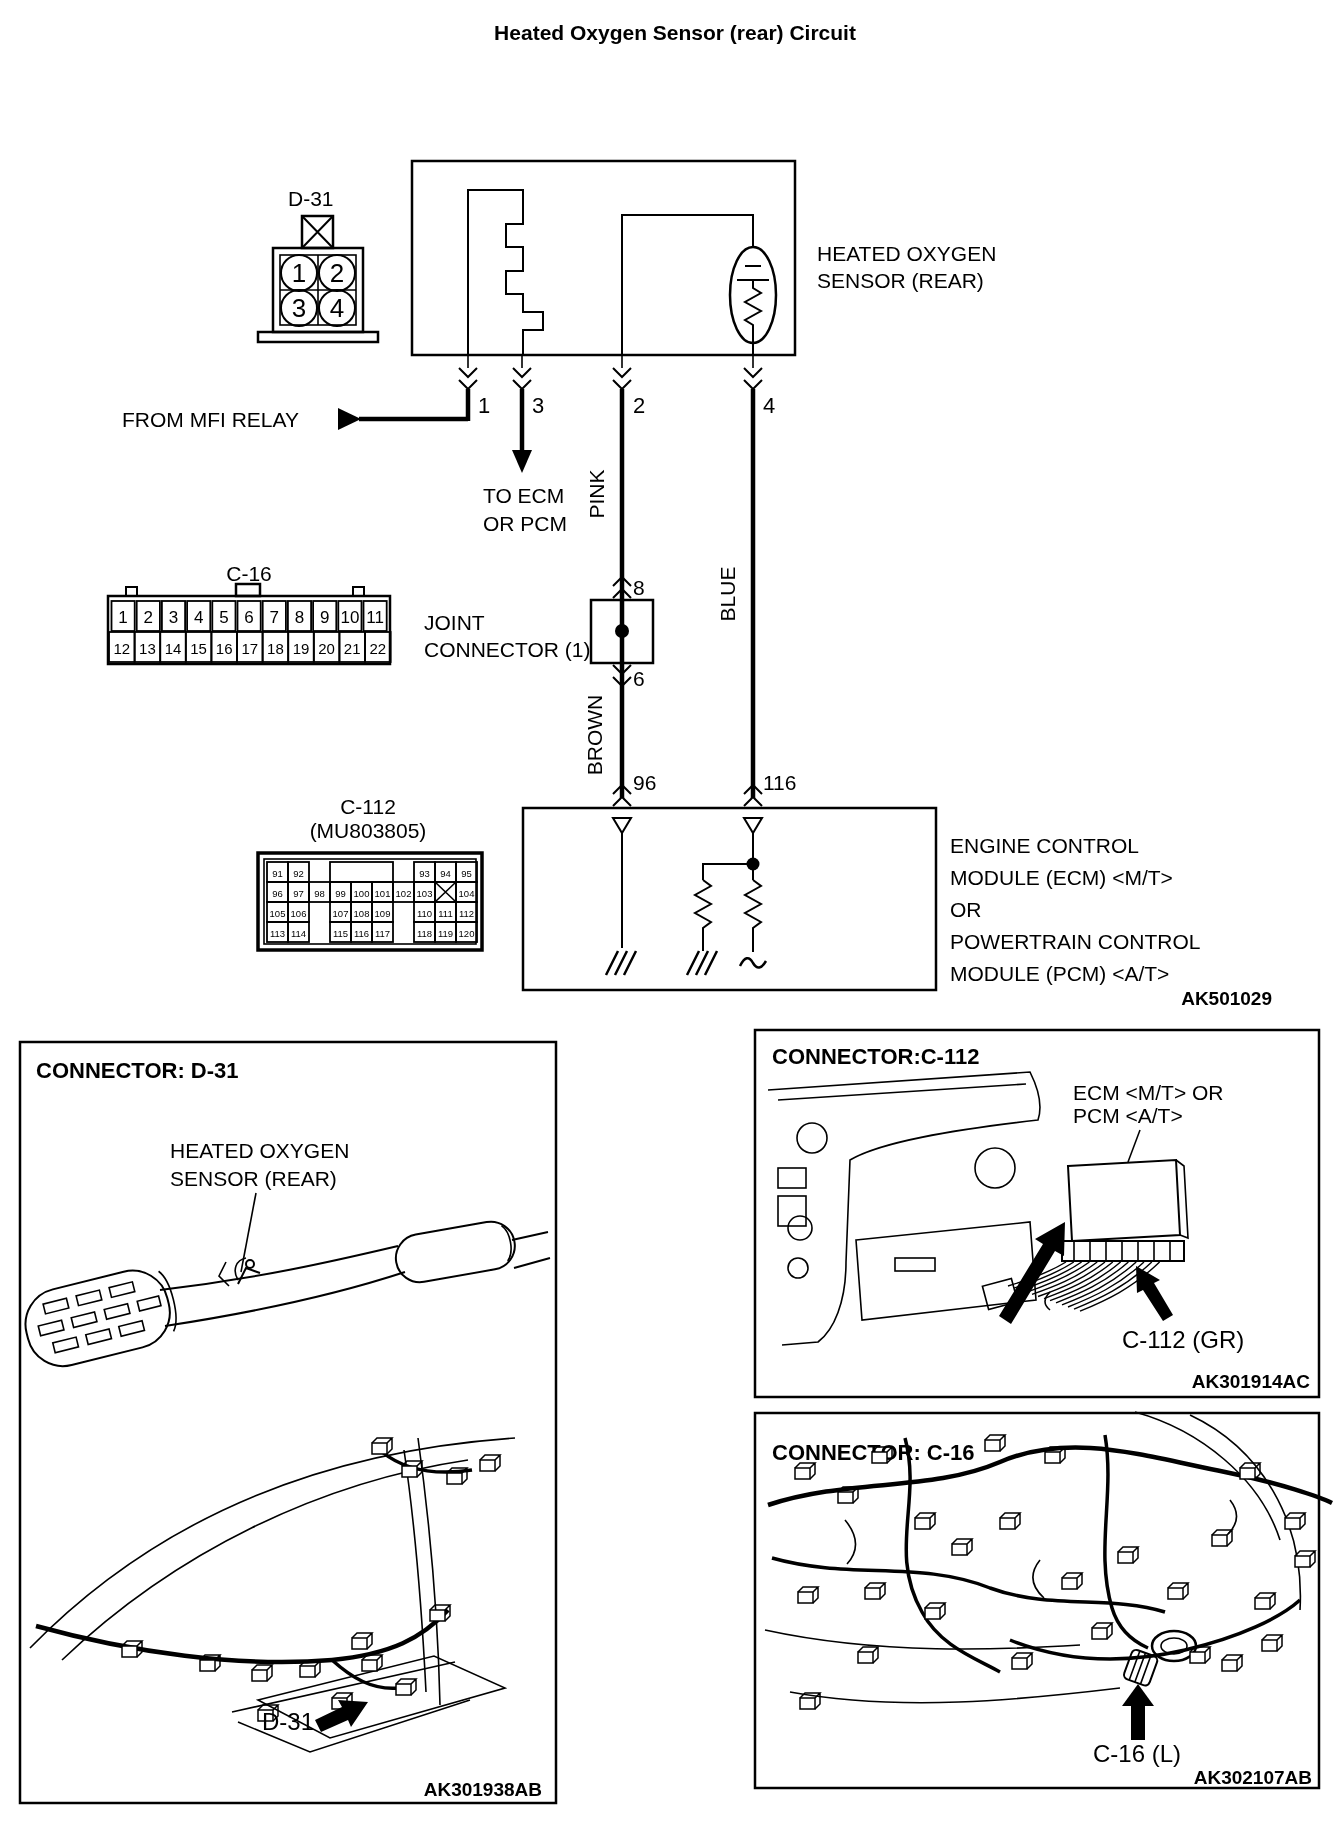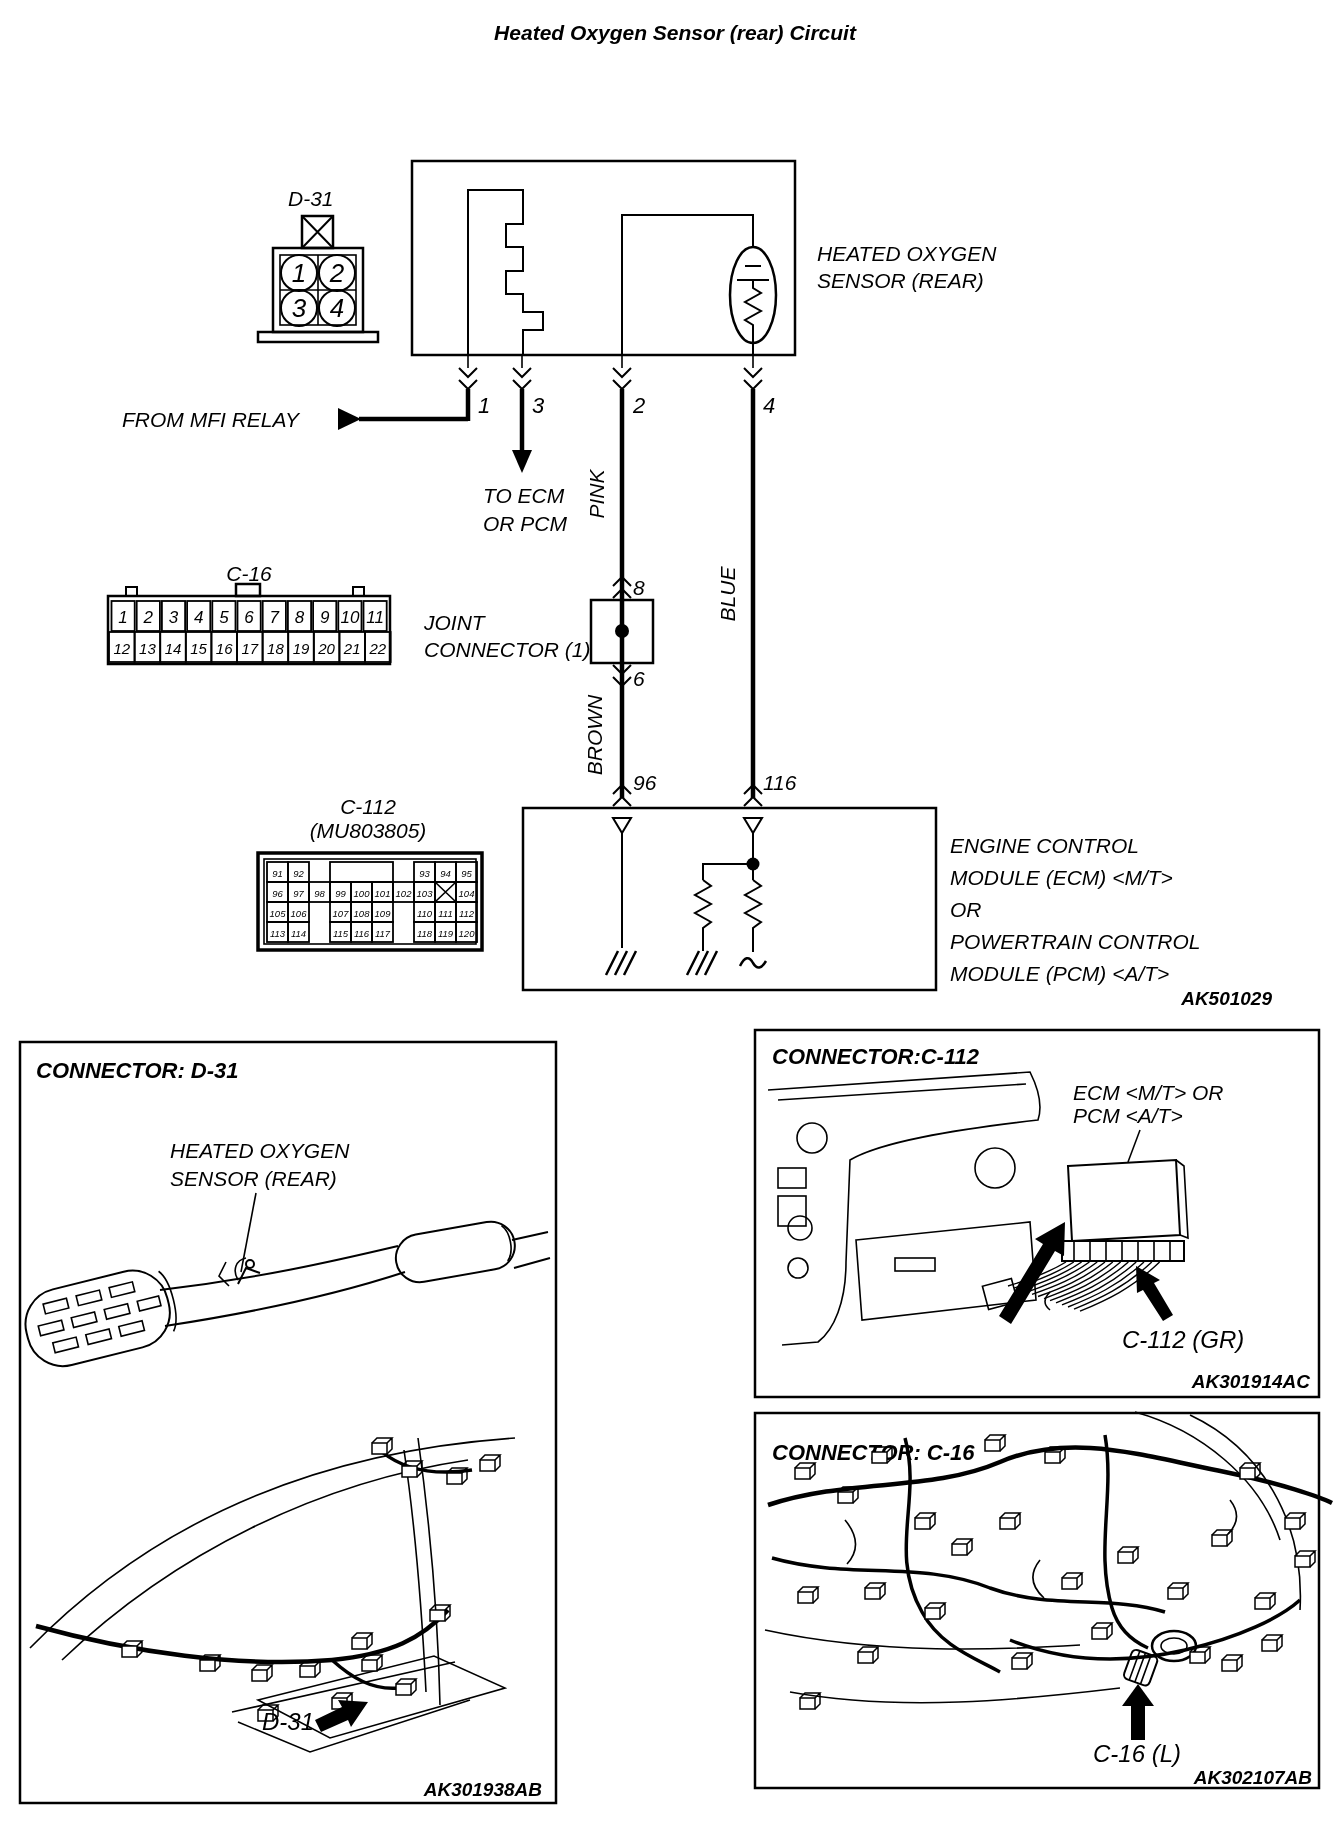--- a/index.html
+++ b/index.html
@@ -1,16 +1,16 @@
 <!DOCTYPE html>
 <html><head>
 <meta charset="utf-8">
 <style>
   html,body{margin:0;padding:0;background:#fff;}
-  .page{width:1344px;height:1822px;position:relative;background:#fff;overflow:hidden;font-style:italic;}
+  .page{width:1344px;height:1822px;position:relative;background:#fff;overflow:hidden;}
   svg{display:block;}
   text{font-family:"Liberation Sans",sans-serif;fill:#000;}
   .tx{font-size:21px;}
   .tx22{font-size:22px;}
   .tx24{font-size:24px;}
   .tx26{font-size:26px;}
   .tb21{font-size:21px;font-weight:bold;}
   .tb19{font-size:19px;font-weight:bold;}
   .tb22{font-size:22px;font-weight:bold;}
   .s15{stroke:#000;fill:none;stroke-width:1.6;}

